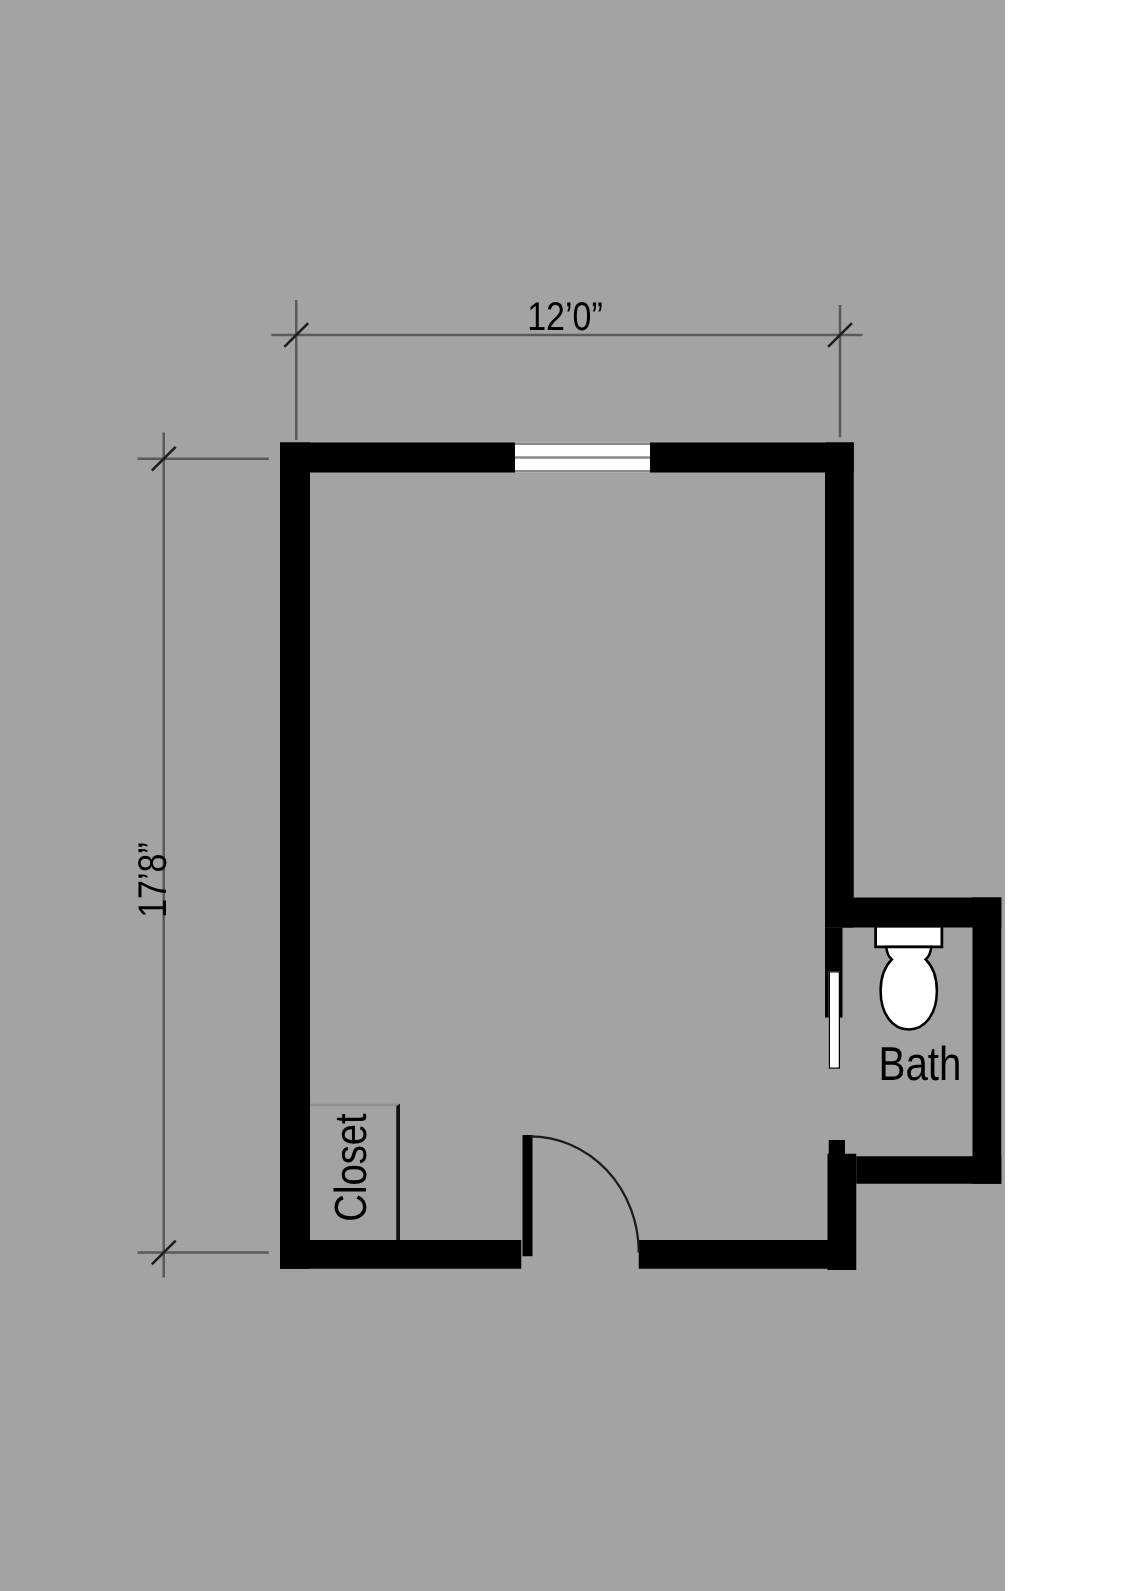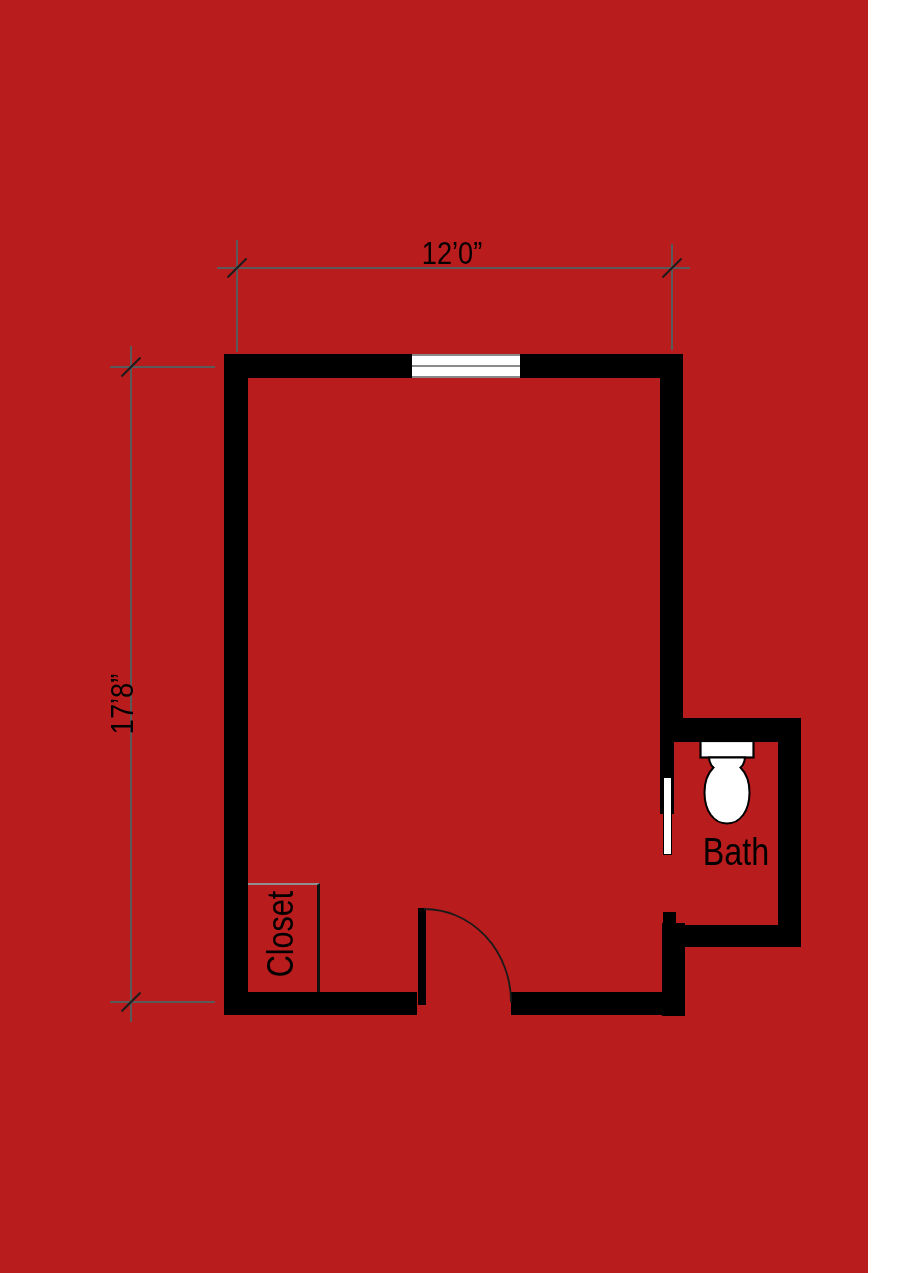--- a/index.html
+++ b/index.html
@@ -1,19 +1,19 @@
 <!DOCTYPE html>
 <html><head>
 <meta charset="utf-8">
 <style>
   html,body{margin:0;padding:0;background:#fff;}
   #plan{
     position:relative;
-    width:868px;height:1273px;
-    background:#b91c1c;
+    width:804px;height:1273px;
+    background:#a3a3a3;
     font-family:"Liberation Sans","DejaVu Sans",sans-serif;
     overflow:hidden;
   }
   .abs{position:absolute;}
   .wall{position:absolute;background:#000;}
   .thinline{position:absolute;background:#5a5a5a;}
   .tick{
     position:absolute;width:27px;height:0;
     border-top:2.4px solid #1c1c1c;
     transform:translate(-50%,-50%) rotate(-45deg);

